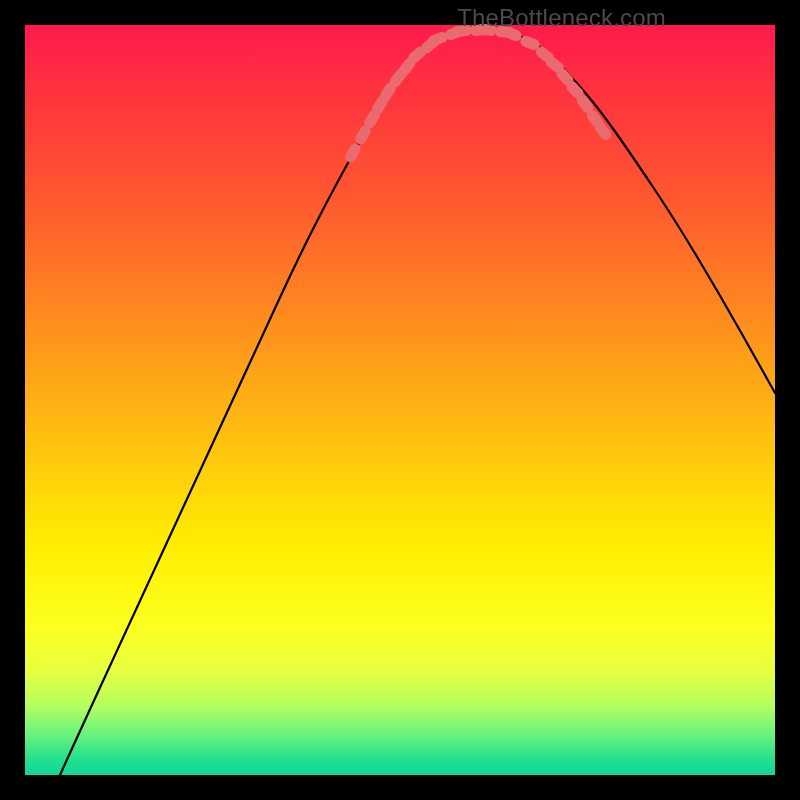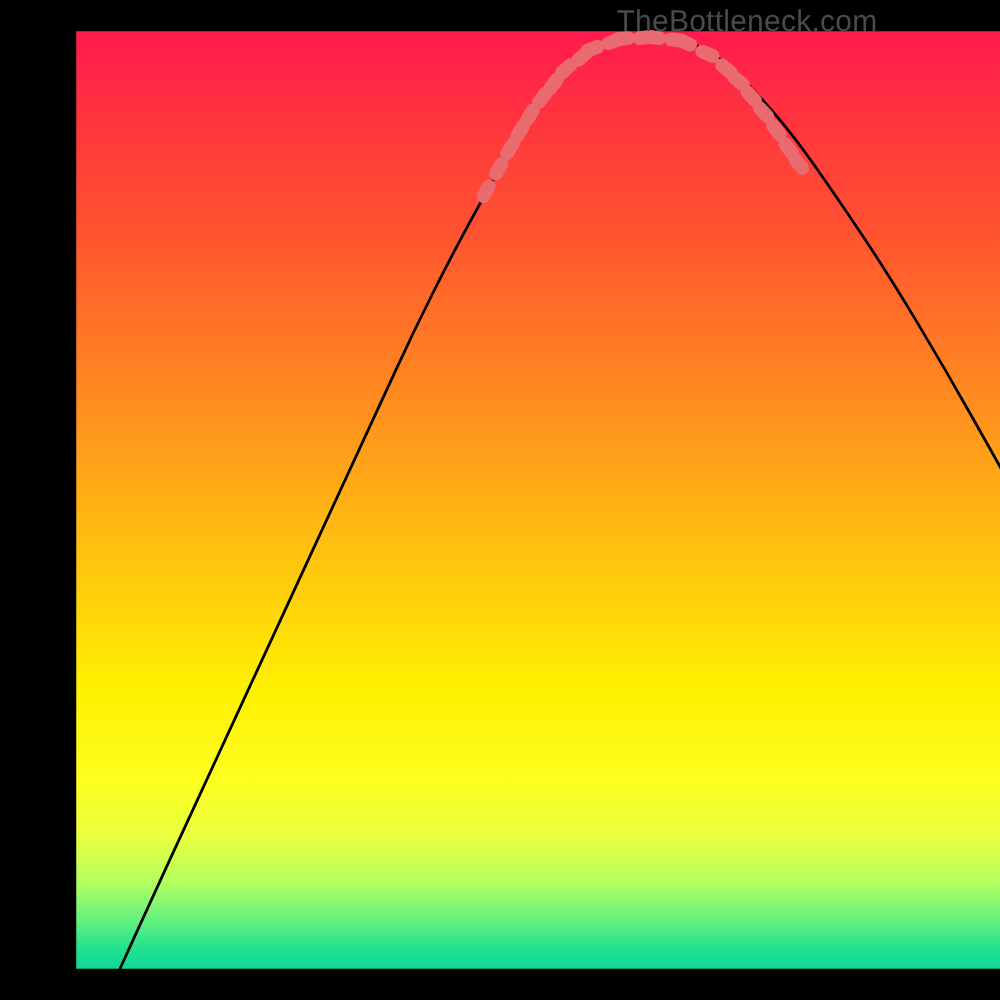--- a/index.html
+++ b/index.html
@@ -11,21 +11,20 @@
     overflow: hidden;
     font-family: Arial, Helvetica, sans-serif;
   }
   .frame {
     position: absolute;
     left: 0;
     top: 0;
     width: 676px;
     height: 800px;
     background: #000;
-    margin-left: 36px;
   }
   .plot-area {
     position: absolute;
     left: 25px;
     top: 25px;
     width: 750px;
     height: 750px;
     
     background: linear-gradient(to bottom,
       #ff1a4d 0%,

